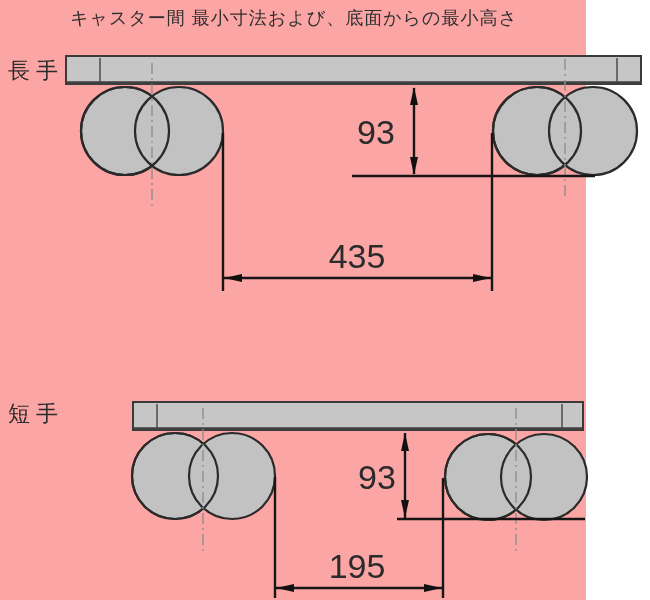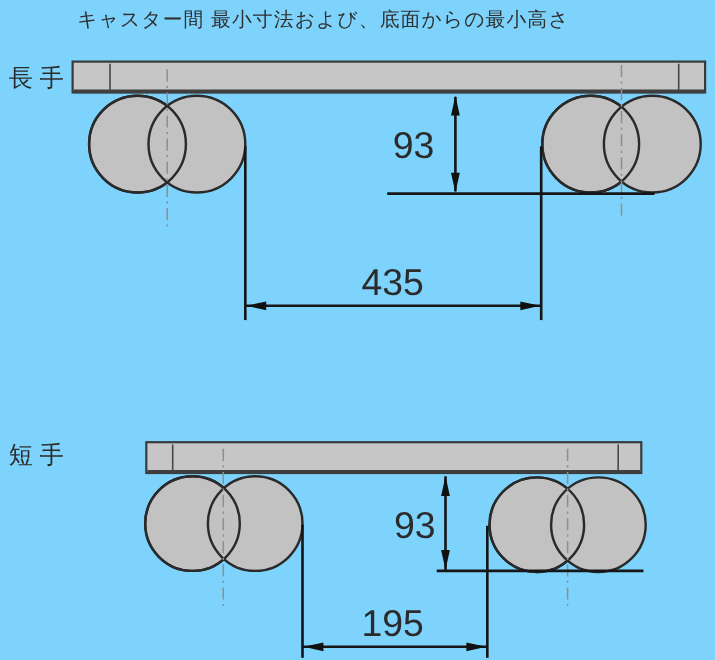--- a/index.html
+++ b/index.html
@@ -2,21 +2,21 @@
 <html><head>
 <meta charset="utf-8">
 <style>
   html, body {
     margin: 0; padding: 0;
     width: 650px; height: 600px;
     background: #ffffff;
     font-family: "Liberation Sans", "DejaVu Sans", sans-serif;
     overflow: hidden;
   }
-  .stage { position: relative; width: 650px; height: 600px; background: #7dd3fc; }
+  .stage { position: relative; width: 586px; height: 600px; background: #fca5a5; }
   .diagram-title {
     position: absolute; top: 6px; left: 0; width: 588px;
     text-align: center;
     font-size: 18px; letter-spacing: 1px;
     color: #2f2f2f;
     white-space: nowrap;
   }
   svg.drawing { position: absolute; left: 0; top: 0; }
   .caster { fill: #c2c2c2; stroke: #2a2a2a; stroke-width: 2.2; }
   .caster-outline { fill: none; stroke: #2a2a2a; stroke-width: 2.2; }

